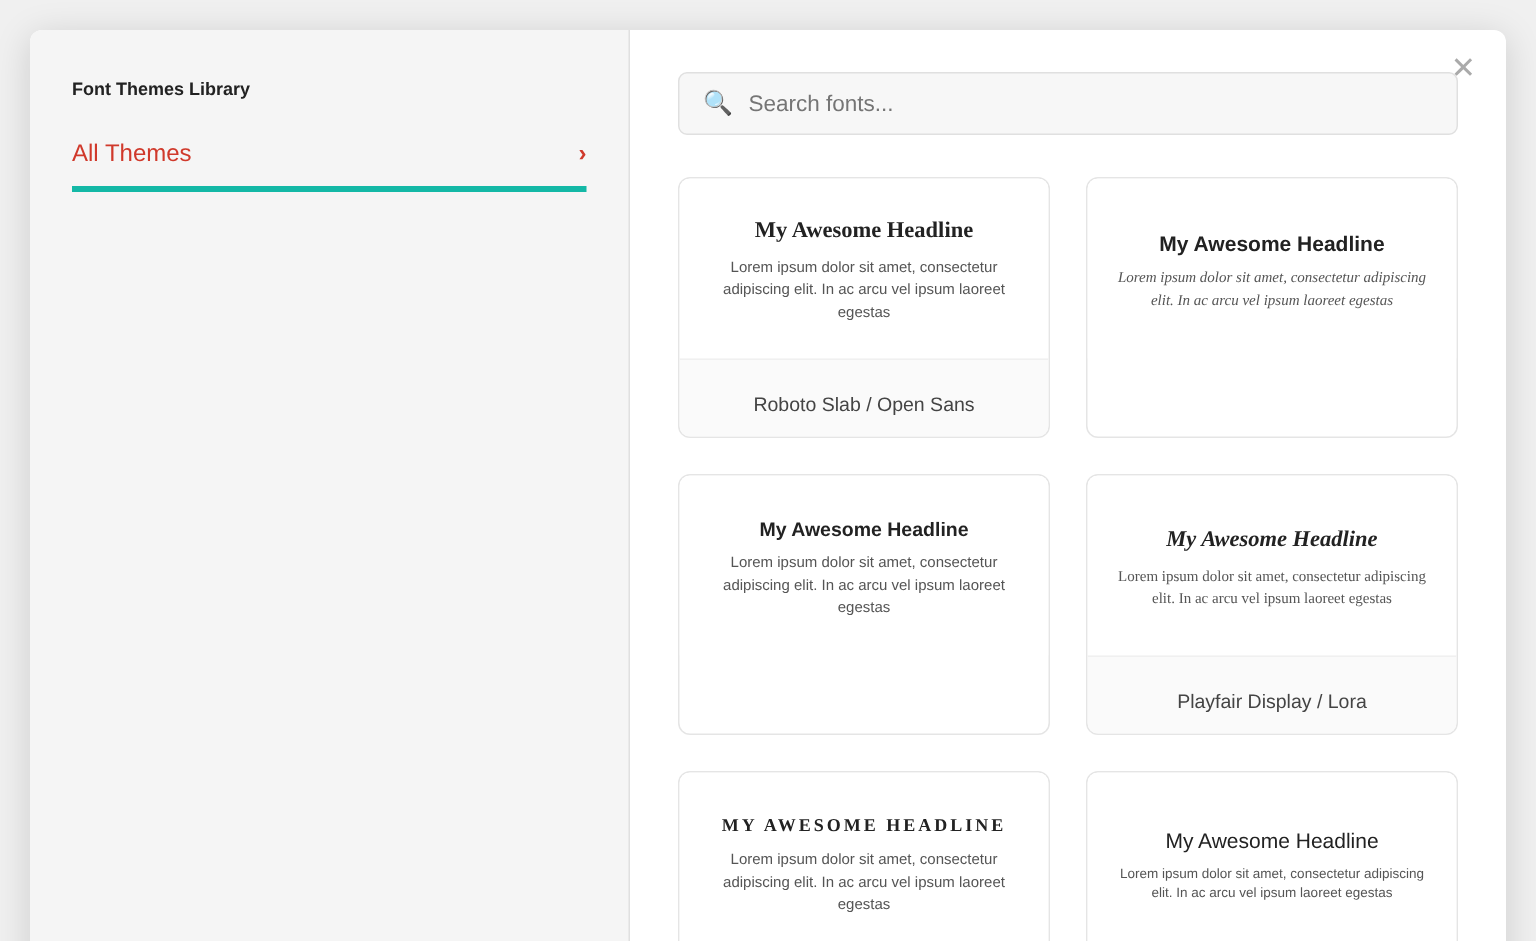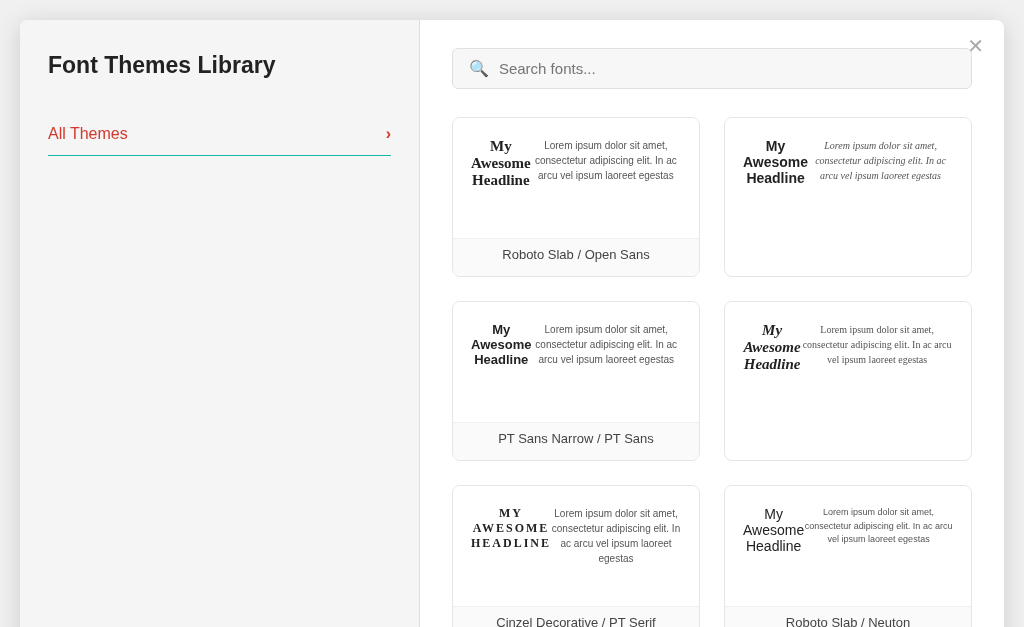--- a/index.html
+++ b/index.html
@@ -23,32 +23,32 @@
       box-shadow: 0 4px 24px rgba(0,0,0,0.15);
     }
     .sidebar {
       width: 400px;
       background: #f5f5f5;
       padding: 32px 28px;
       flex-shrink: 0;
       border-right: 1px solid #e0e0e0;
     }
     .sidebar-title {
-      font-size: 23px;
+      font-size: 12px;
       font-weight: 700;
       color: #222;
-      margin-bottom: 42px;
+      margin-bottom: 24px;
     }
     .sidebar-item {
       display: flex;
       align-items: center;
       justify-content: space-between;
       cursor: pointer;
       padding: 4px 0;
-      border-bottom: 1px solid #14b8a6;
+      border-bottom: 4px solid #14b8a6;
       padding-bottom: 12px;
     }
     .sidebar-item-label {
       font-size: 16px;
       color: #d0392b;
       font-weight: 500;
     }
     .chevron-icon {
       color: #d0392b;
       font-size: 16px;
@@ -103,41 +103,41 @@
       border-radius: 8px;
       overflow: hidden;
       cursor: pointer;
       background: #fff;
     }
     .font-preview {
       background: #fff;
       padding: 20px 18px 16px;
       min-height: 120px;
       display: flex;
-      flex-direction: row;
+      flex-direction: column;
       justify-content: center;
     }
     .preview-headline {
       font-size: 15px;
       font-weight: 700;
       color: #222;
       margin-bottom: 8px;
       text-align: center;
     }
     .preview-body {
       font-size: 10px;
       color: #555;
       line-height: 1.5;
       text-align: center;
     }
     .font-name {
       text-align: center;
       font-size: 13px;
       color: #444;
-      padding: 8px 12px 14px;
+      padding: 22px 12px 14px;
       font-weight: 400;
       border-top: 1px solid #f0f0f0;
       background: #fafafa;
     }
     
     .card-roboto-slab .preview-headline { font-family: Georgia, serif; font-weight: 700; }
     .card-roboto-condensed .preview-headline { font-family: 'Arial Narrow', Arial, sans-serif; font-weight: 700; font-size: 14px; }
     .card-roboto-condensed .preview-body { font-family: Georgia, serif; font-style: italic; }
     .card-pt-sans .preview-headline { font-family: 'Trebuchet MS', sans-serif; font-weight: 700; font-size: 13px; }
     .card-playfair .preview-headline { font-family: Georgia, 'Times New Roman', serif; font-weight: 700; font-style: italic; }
@@ -180,27 +180,27 @@
       <div class="font-preview">
         <div class="preview-headline">My Awesome Headline</div>
         <div class="preview-body">Lorem ipsum dolor sit amet, consectetur adipiscing elit. In ac arcu vel ipsum laoreet egestas</div>
       </div>
     </div>
         <div class="font-card card-pt-sans">
       <div class="font-preview">
         <div class="preview-headline">My Awesome Headline</div>
         <div class="preview-body">Lorem ipsum dolor sit amet, consectetur adipiscing elit. In ac arcu vel ipsum laoreet egestas</div>
       </div>
-      <div class="font-name">PT Sans Narrow / PT Sans</div>
     </div>
         <div class="font-card card-playfair">
       <div class="font-preview">
         <div class="preview-headline">My Awesome Headline</div>
         <div class="preview-body">Lorem ipsum dolor sit amet, consectetur adipiscing elit. In ac arcu vel ipsum laoreet egestas</div>
       </div>
+      <div class="font-name">Playfair Display / Lora</div>
     </div>
         <div class="font-card card-cinzel">
       <div class="font-preview">
         <div class="preview-headline">My Awesome Headline</div>
         <div class="preview-body">Lorem ipsum dolor sit amet, consectetur adipiscing elit. In ac arcu vel ipsum laoreet egestas</div>
       </div>
       <div class="font-name">Cinzel Decorative / PT Serif</div>
     </div>
         <div class="font-card card-neuton">
       <div class="font-preview">

